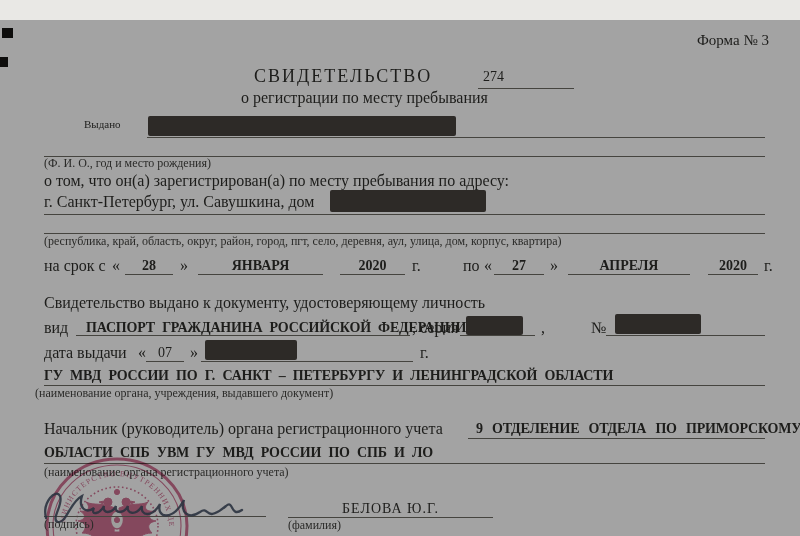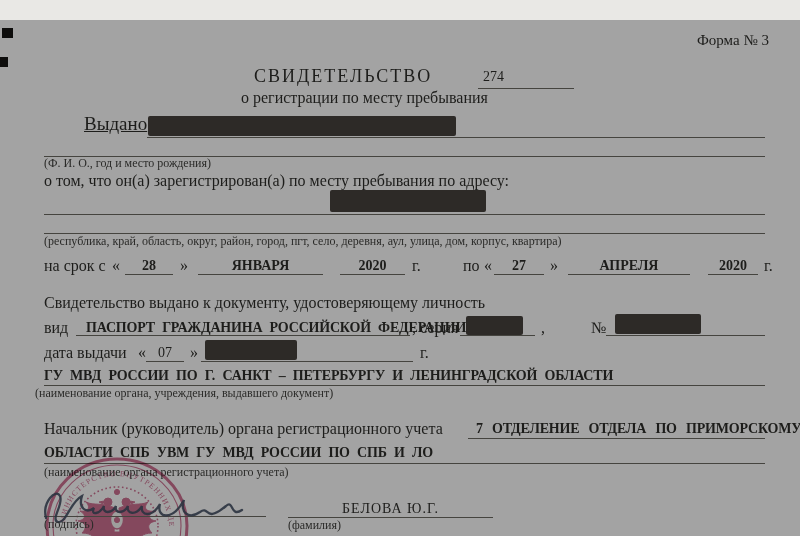--- a/index.html
+++ b/index.html
@@ -5,21 +5,21 @@
   html,body{margin:0;padding:0;background:#e9e8e5;}
   .page{
     position:relative; width:800px; height:536px; overflow:hidden;
     background:#a3a3a3;
     font-family:"Liberation Serif","DejaVu Serif",serif;
     color:#1d1d1b;
     margin-top:20px;
   }
   .abs{position:absolute;}
   .t16{font-size:16px; line-height:19px; white-space:nowrap;}
-  .t17{font-size:19px; line-height:20px; white-space:nowrap;text-decoration:underline;}
+  .t17{font-size:11px; line-height:20px; white-space:nowrap;}
   .title{font-size:18px; letter-spacing:2px; white-space:nowrap;}
   .forma{font-size:15px; white-space:nowrap;}
   .cap{font-size:12px; line-height:11px; color:#2a2a28; text-align:left; white-space:nowrap;}
   .boldval{font-weight:bold; font-size:13.5px; letter-spacing:.2px; white-space:nowrap;}
   .datev{font-weight:bold; font-size:14px; white-space:nowrap;}
   .tw{font-weight:bold; font-size:14px; letter-spacing:-0.2px; word-spacing:4px; white-space:nowrap;}
   .hline{position:absolute; height:0; border-top:1.4px solid #45443f;}
   .redact{position:absolute; background:#2d2a27; border-radius:2px;}
   .ctr{text-align:center;}
   .num{font-size:14px; white-space:nowrap;}
@@ -40,20 +40,21 @@
   <div class="hline" style="top:68px;left:478px;width:96px;"></div>
   <div class="abs t16" style="top:68px;left:241px;">о регистрации по месту пребывания</div>
 
   <div class="abs t17" style="top:94px;left:84px;">Выдано</div>
   <div class="hline" style="top:117px;left:147px;width:618px;"></div>
   <div class="redact" style="top:96px;left:148px;width:308px;height:20px;"></div>
   <div class="hline" style="top:136px;left:44px;width:721px;"></div>
   <div class="abs cap" style="top:138px;left:44px;width:721px;">(Ф. И. О., год и место рождения)</div>
 
   <div class="abs t16" style="top:151px;left:44px;">о том, что он(а) зарегистрирован(а) по месту пребывания по адресу:</div>
+  <div class="abs t16" style="top:172px;left:44px;">г. Санкт-Петербург, ул. Савушкина, дом</div>
   <div class="hline" style="top:194px;left:44px;width:721px;"></div>
   <div class="redact" style="top:170px;left:330px;width:156px;height:22px;"></div>
   <div class="hline" style="top:213px;left:44px;width:721px;"></div>
   <div class="abs cap" style="top:216px;left:44px;width:721px;">(республика, край, область, округ, район, город, пгт, село, деревня, аул, улица, дом, корпус, квартира)</div>
 
   <div class="abs t16" style="top:236px;left:44px;">на срок с</div>
   <div class="abs t16" style="top:236px;left:112px;">«</div>
   <div class="abs datev ctr" style="top:238px;left:125px;width:48px;">28</div>
   <div class="hline" style="top:254px;left:125px;width:48px;"></div>
   <div class="abs t16" style="top:236px;left:180px;">»</div>
@@ -93,21 +94,21 @@
   <div class="hline" style="top:341px;left:201px;width:96px;"></div>
   <div class="redact" style="top:320px;left:205px;width:92px;height:20px;"></div>
   <div class="hline" style="top:341px;left:293px;width:120px;"></div>
   <div class="abs t16" style="top:323px;left:420px;">г.</div>
 
   <div class="abs tw" style="top:348px;left:44px;">ГУ МВД РОССИИ ПО Г. САНКТ – ПЕТЕРБУРГУ И ЛЕНИНГРАДСКОЙ ОБЛАСТИ</div>
   <div class="hline" style="top:365px;left:44px;width:721px;"></div>
   <div class="abs cap" style="top:368px;left:35px;width:721px;">(наименование органа, учреждения, выдавшего документ)</div>
 
   <div class="abs t16" style="top:399px;left:44px;">Начальник (руководитель) органа регистрационного учета</div>
-  <div class="abs tw" style="top:401px;left:476px;word-spacing:6px;">7 ОТДЕЛЕНИЕ ОТДЕЛА ПО ПРИМОРСКОМУ</div>
+  <div class="abs tw" style="top:401px;left:476px;word-spacing:6px;">9 ОТДЕЛЕНИЕ ОТДЕЛА ПО ПРИМОРСКОМУ</div>
   <div class="hline" style="top:418px;left:468px;width:297px;"></div>
   <div class="abs tw" style="top:425px;left:44px;">ОБЛАСТИ СПБ УВМ ГУ МВД РОССИИ ПО СПБ И ЛО</div>
   <div class="hline" style="top:443px;left:44px;width:721px;"></div>
   <div class="abs cap" style="top:447px;left:44px;width:721px;">(наименование органа регистрационного учета)</div>
 
   <svg class="abs" style="top:436px;left:42px;width:150px;height:140px;opacity:.82;mix-blend-mode:multiply;" viewBox="0 0 150 140">
     <defs>
         <filter id="soft">
           <feGaussianBlur stdDeviation="0.45"></feGaussianBlur>
         </filter>

